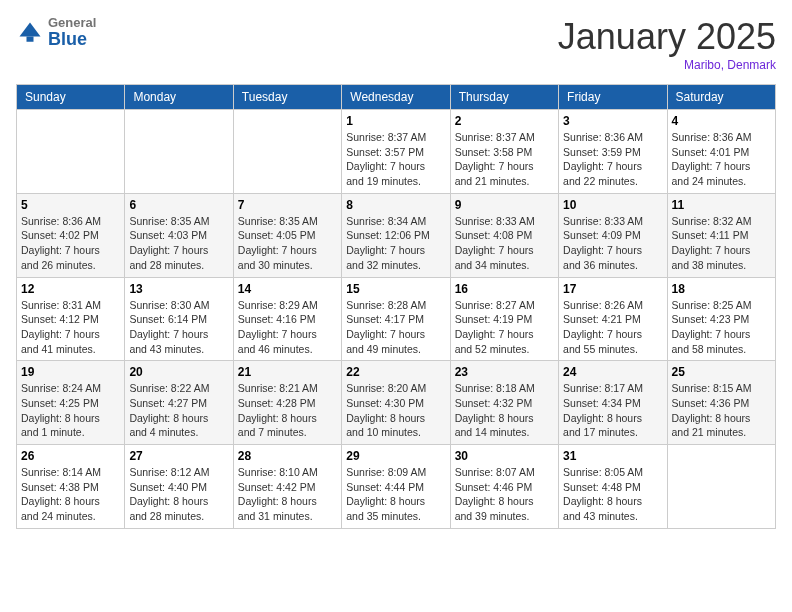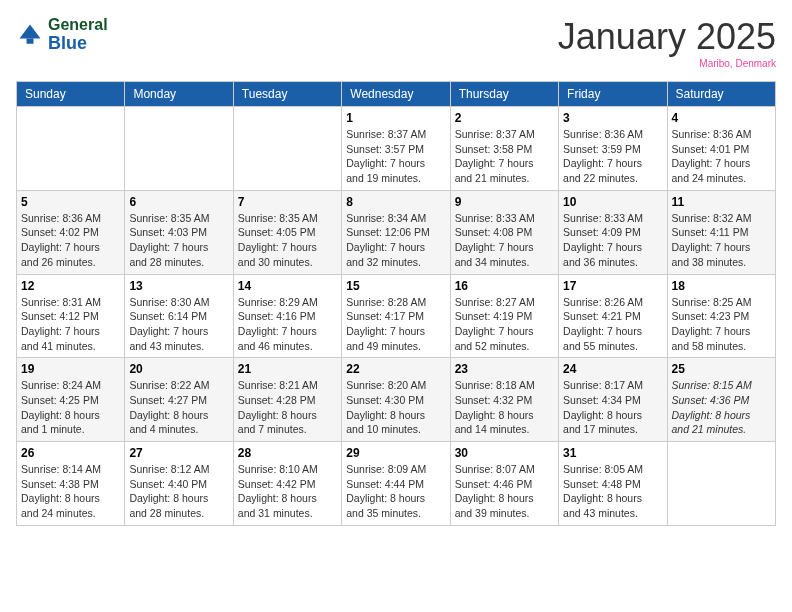--- a/index.html
+++ b/index.html
@@ -20,44 +20,44 @@
       display: flex;
       align-items: center;
       gap: 4px;
     }
     .logo-text {
       display: flex;
       flex-direction: column;
       line-height: 1.1;
     }
     .logo-general {
-      font-size: 16px;
+      font-size: 13px;
       font-weight: bold;
-      color: #14532d;
+      color: #737373;
     }
     .logo-blue {
       font-size: 18px;
       font-weight: bold;
       color: #1a5fa8;
     }
     .logo-icon {
       width: 28px;
       height: 28px;
     }
     .title-block {
       text-align: right;
     }
     .month-title {
       font-size: 36px;
       font-weight: 300;
       color: #333;
     }
     .location {
-      font-size: 10px;
-      color: #ec4899;
+      font-size: 12px;
+      color: #6d28d9;
     }
     .calendar {
       width: 100%;
       border-collapse: collapse;
       font-size: 10.5px;
     }
     .calendar th {
       background: #1a5fa8;
       color: #fff;
       padding: 5px 8px;
@@ -297,21 +297,21 @@
         </td>
         <td>
           <span class="day-number">24</span>
           <div class="day-info" style="white-space: pre-line;">Sunrise: 8:17 AM
 Sunset: 4:34 PM
 Daylight: 8 hours
 and 17 minutes.</div>
         </td>
         <td>
           <span class="day-number">25</span>
-          <div class="day-info" style="white-space: pre-line; font-style: italic;">Sunrise: 8:15 AM
+          <div class="day-info" style="white-space: pre-line;">Sunrise: 8:15 AM
 Sunset: 4:36 PM
 Daylight: 8 hours
 and 21 minutes.</div>
         </td>
       </tr>
       <tr>
         <td>
           <span class="day-number">26</span>
           <div class="day-info" style="white-space: pre-line;">Sunrise: 8:14 AM
 Sunset: 4:38 PM

